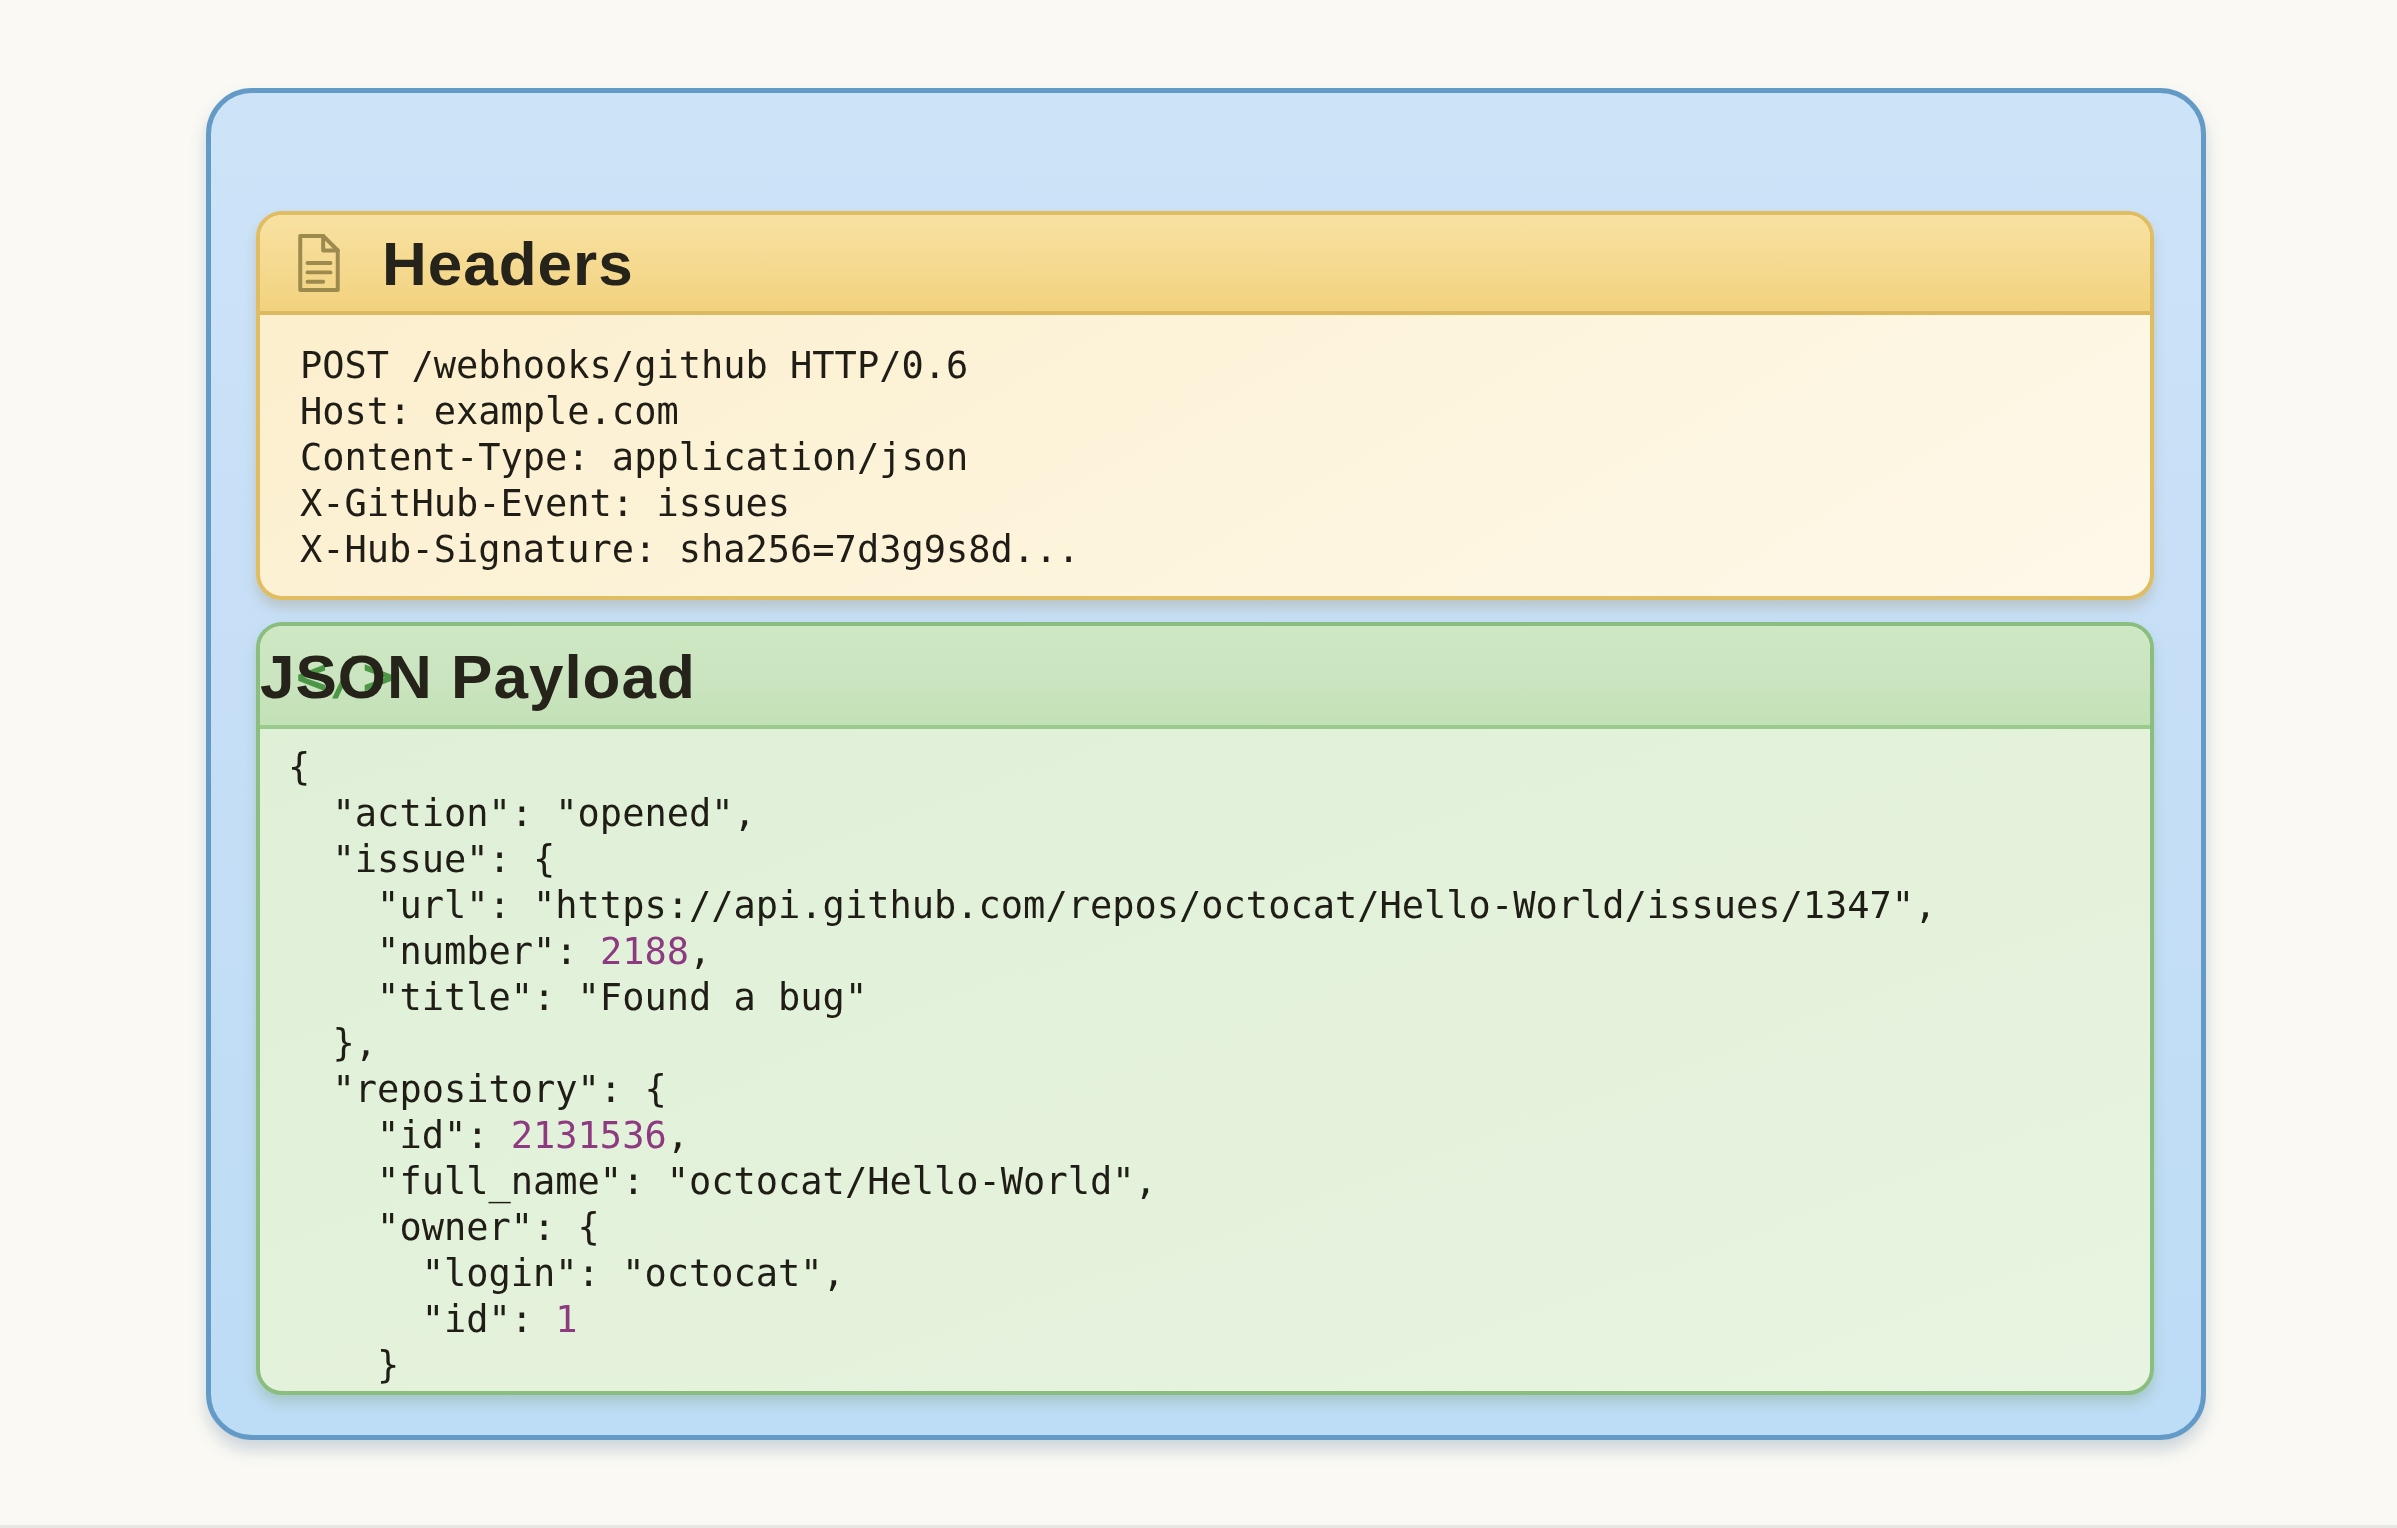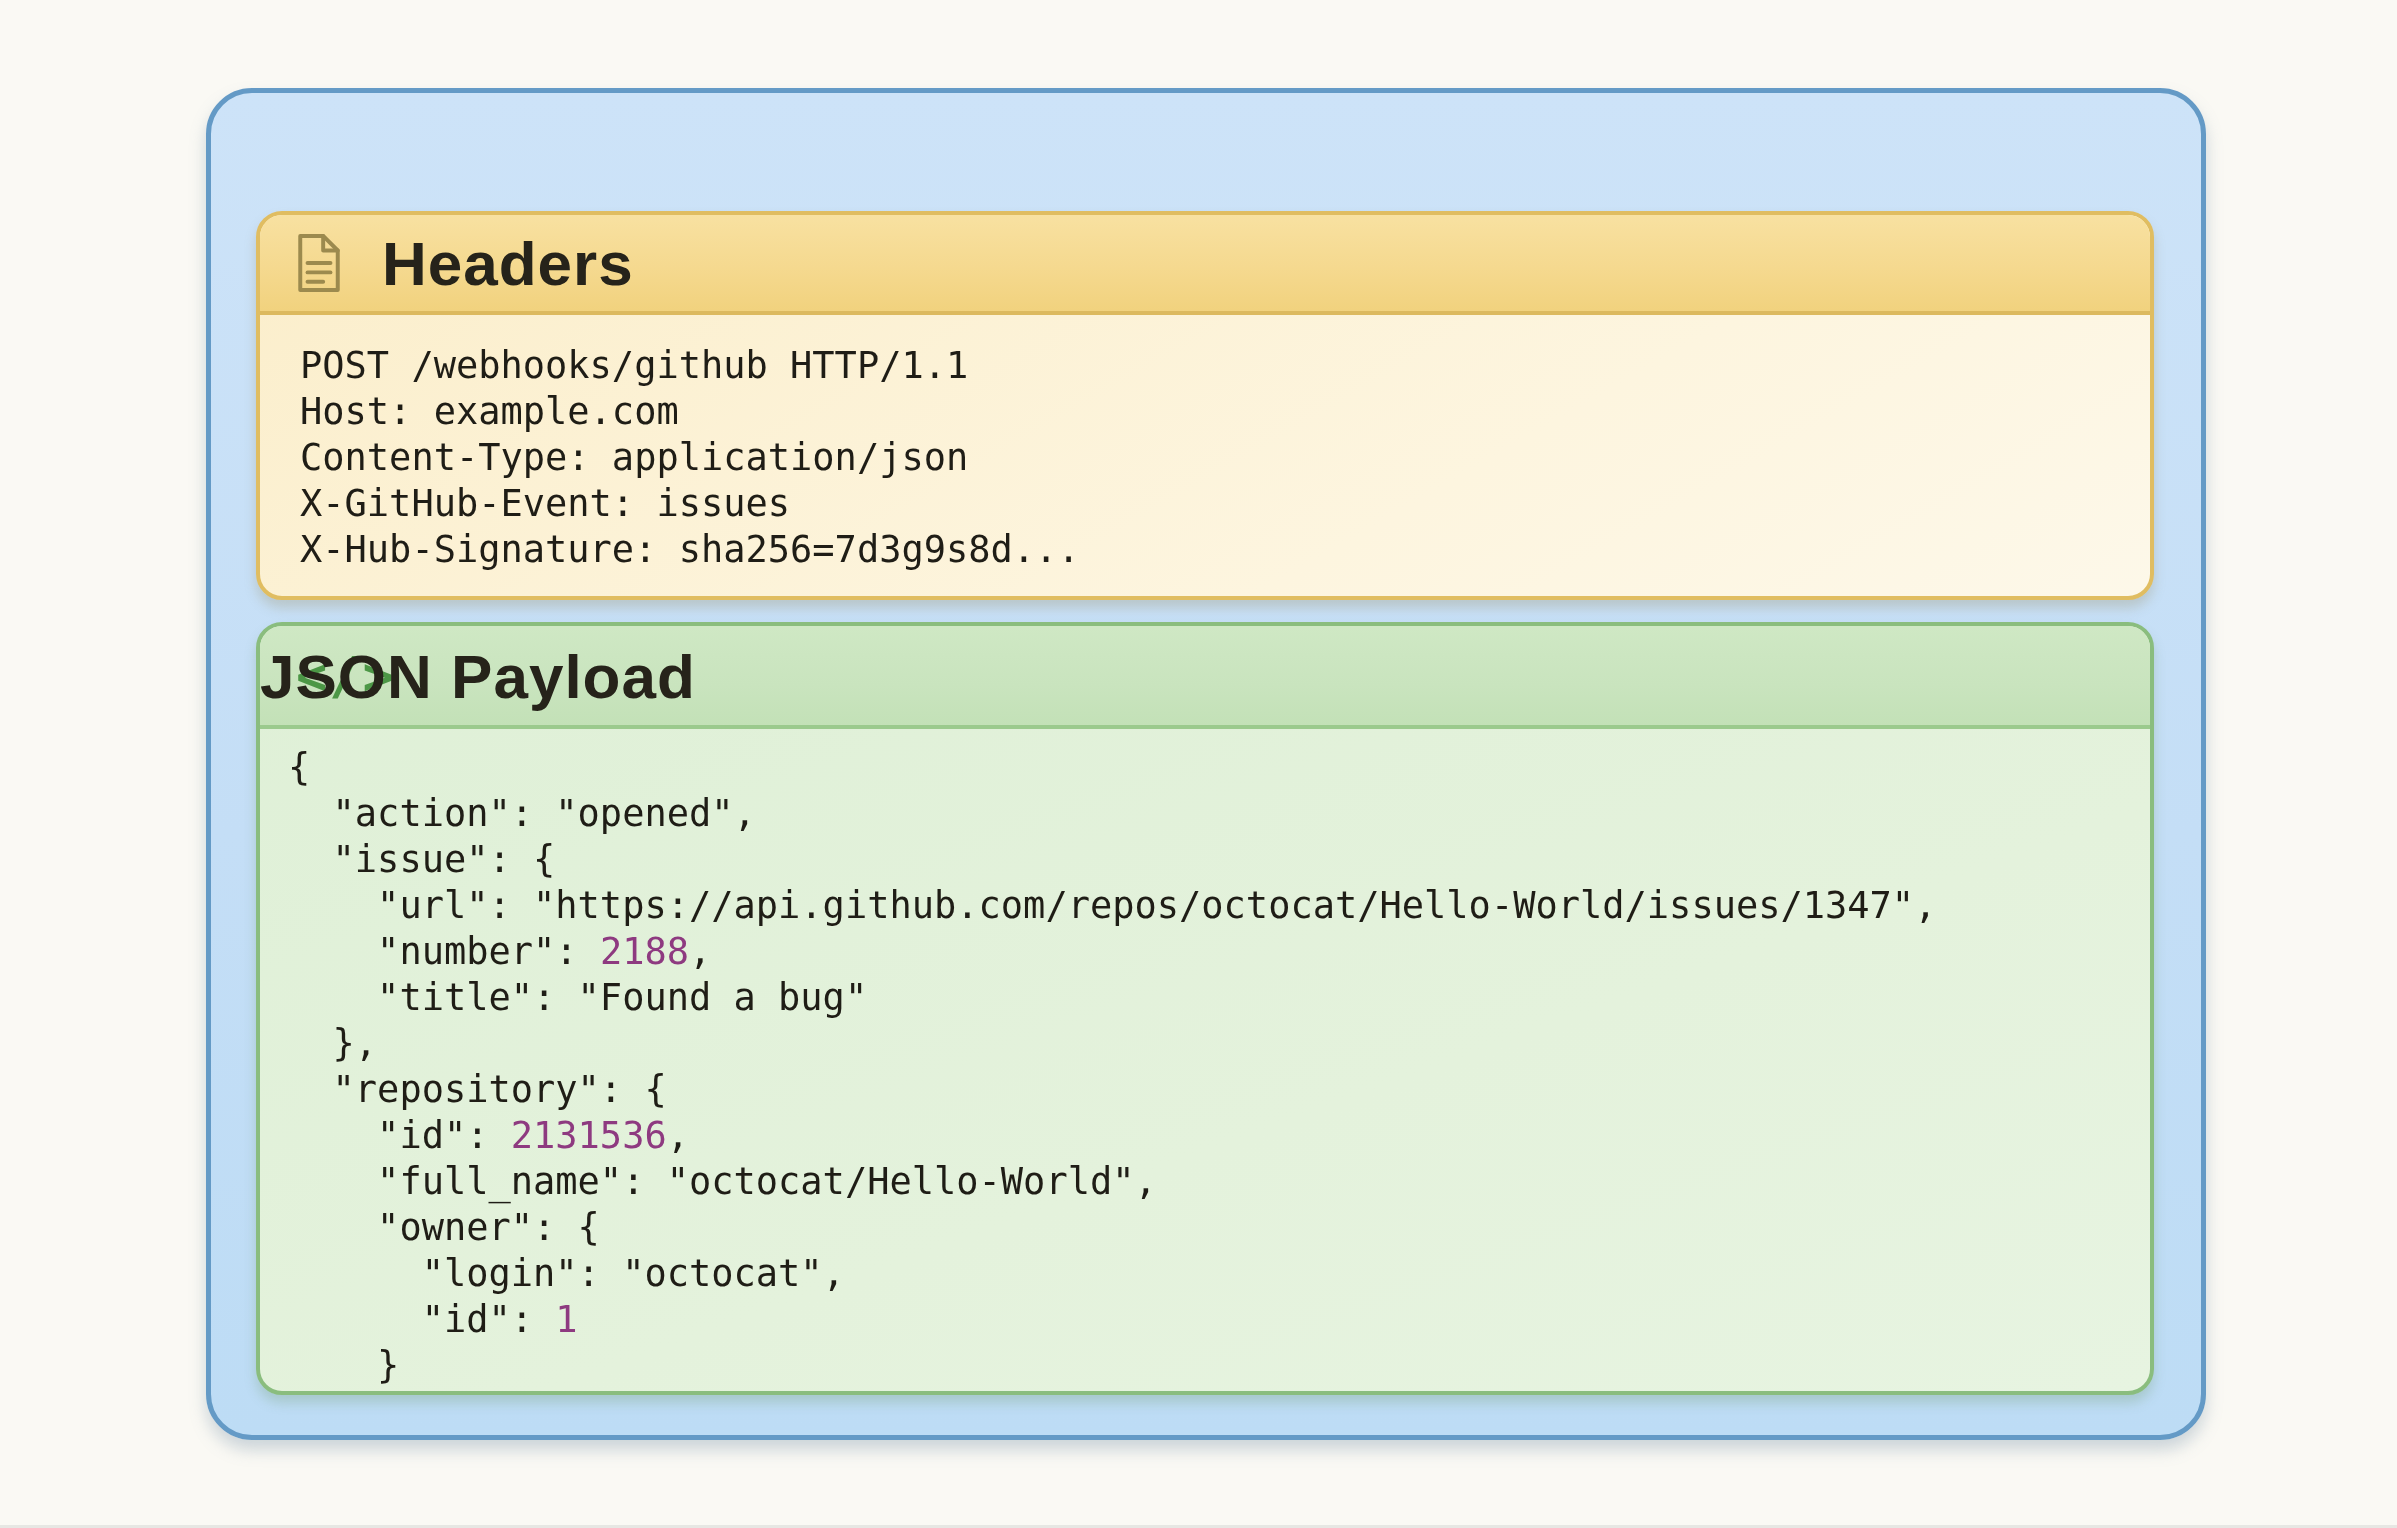--- a/index.html
+++ b/index.html
@@ -116,21 +116,21 @@
     <div class="bar yellow-bar">
       <svg class="doc-icon" viewBox="0 0 24 30" fill="none" stroke="#9c8a4e" stroke-width="1.9" stroke-linejoin="round" stroke-linecap="round">
         <path d="M3 2 H14 L21 9 V28 H3 Z"></path>
         <path d="M14 2 V9 H21"></path>
         <line x1="6.5" y1="15" x2="17.5" y2="15"></line>
         <line x1="6.5" y1="19.5" x2="17.5" y2="19.5"></line>
         <line x1="6.5" y1="24" x2="14" y2="24"></line>
       </svg>
       <span class="panel-title">Headers</span>
     </div>
-    <pre class="code">POST /webhooks/github HTTP/1.1
+    <pre class="code">POST /webhooks/github HTTP/0.6
 Host: example.com
 Content-Type: application/json
 X-GitHub-Event: issues
 X-Hub-Signature: sha256=7d3g9s8d...</pre>
   </div>
 
   <div class="section green">
     <div class="bar green-bar">
       <span class="code-icon">&lt;/&gt;</span>
       <span class="panel-title">JSON Payload</span>

